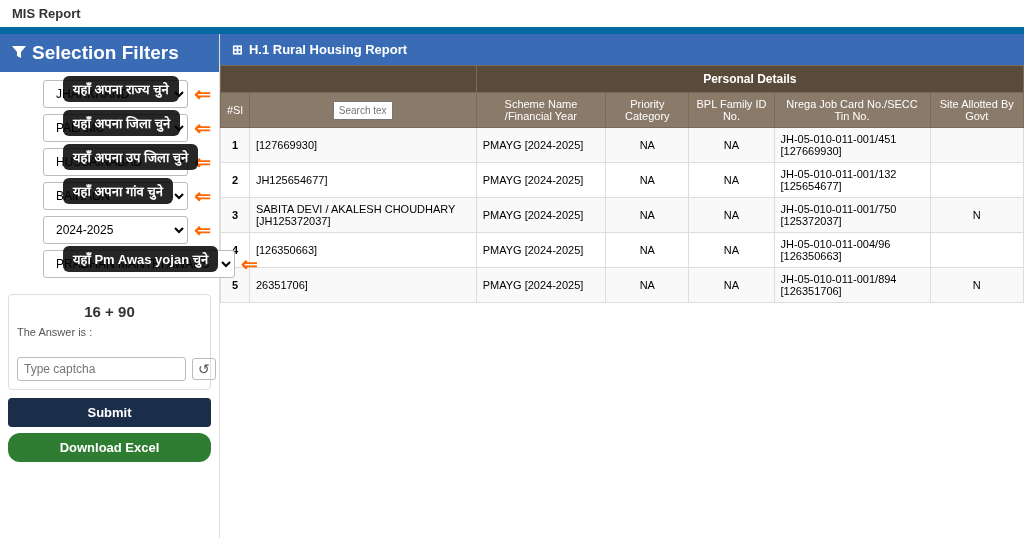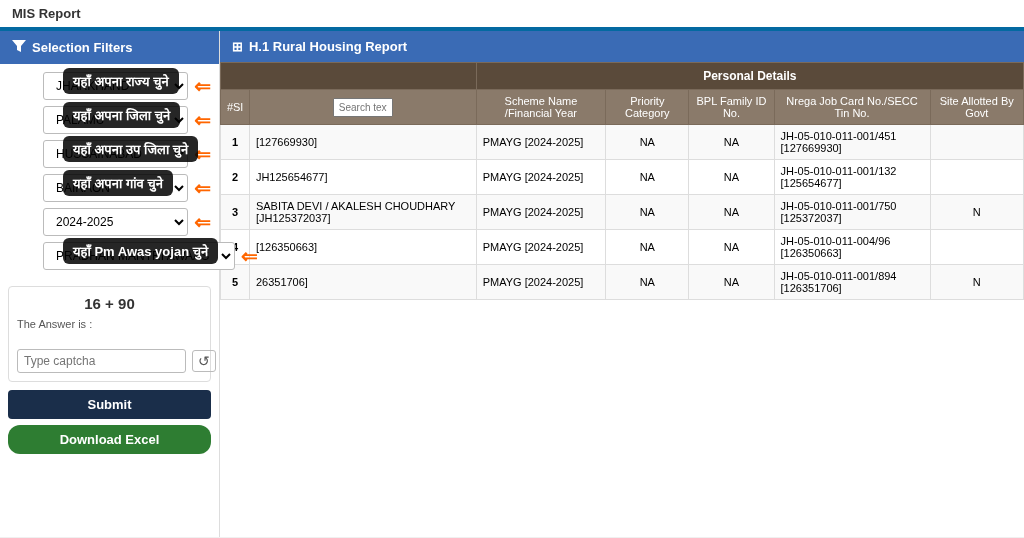--- a/index.html
+++ b/index.html
@@ -3,21 +3,21 @@
   <meta charset="utf-8">
   <style>
     * { box-sizing: border-box; margin: 0; padding: 0; }
     body { font-family: Arial, sans-serif; font-size: 12px; background: #f0f0f0; }
 
     .page-header {
       background: #fff;
       padding: 6px 12px;
       font-size: 13px;
       font-weight: bold;
-      border-bottom: 4px solid #0369a1;
+      border-bottom: 7px solid #0369a1;
       color: #333;
     }
 
     .main-container {
       display: flex;
       height: calc(538px - 32px);
       overflow: hidden;
     }
 
     
@@ -28,21 +28,21 @@
       padding: 0;
       flex-shrink: 0;
       display: flex;
       flex-direction: column;
     }
 
     .sidebar-header {
       background: #3a6bb5;
       color: #fff;
       padding: 8px 12px;
-      font-size: 13px;
+      font-size: 19px;
       font-weight: bold;
       display: flex;
       align-items: center;
       gap: 6px;
     }
 
     .sidebar-filters {
       padding: 8px;
       display: flex;
       flex-direction: column;

